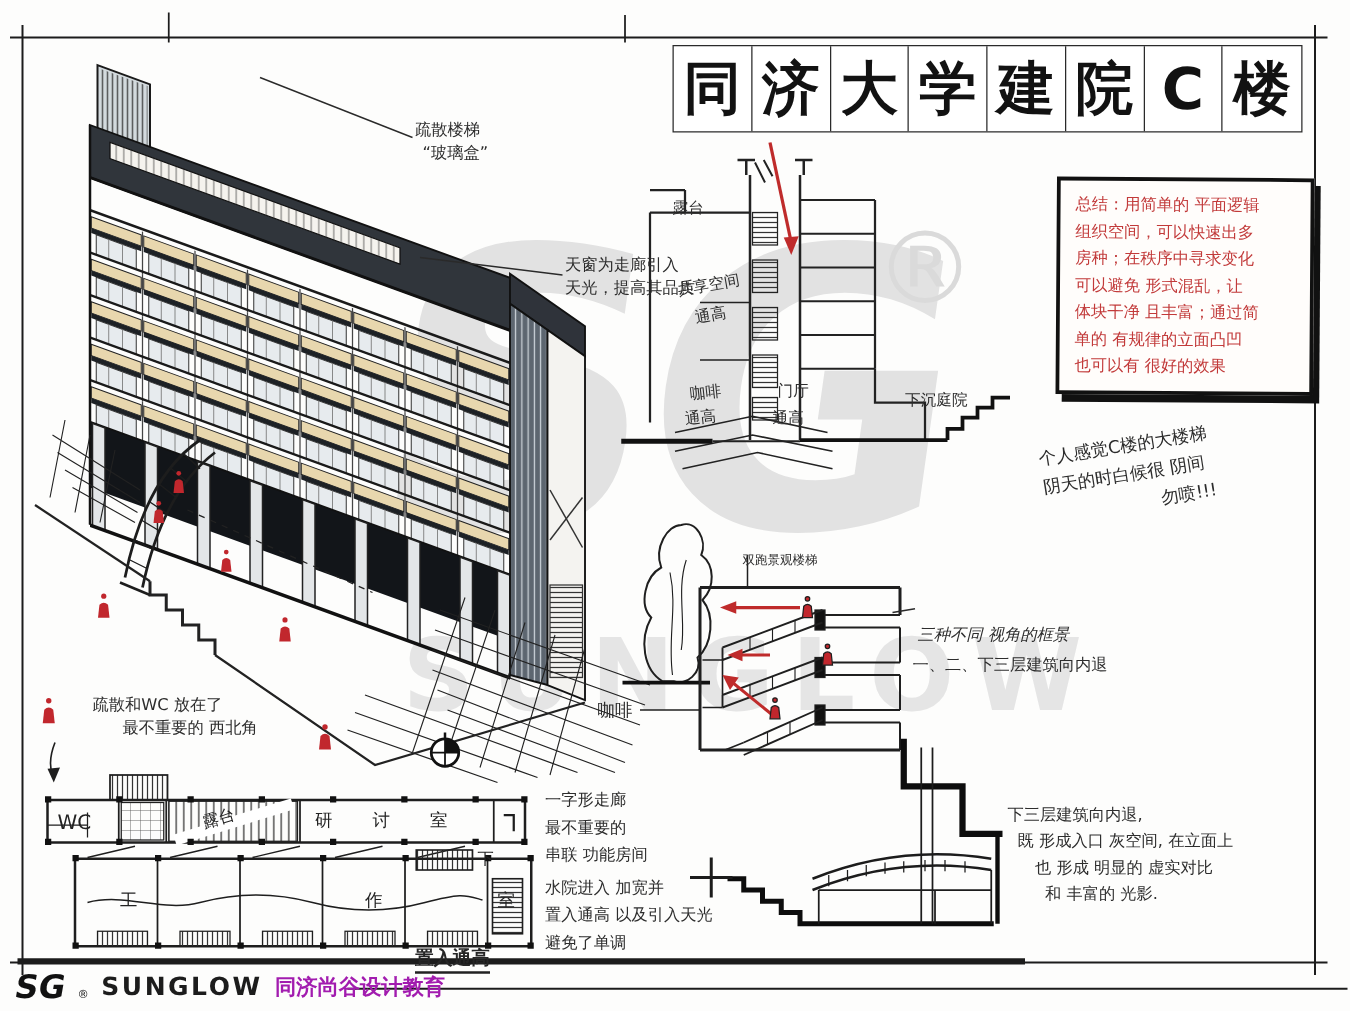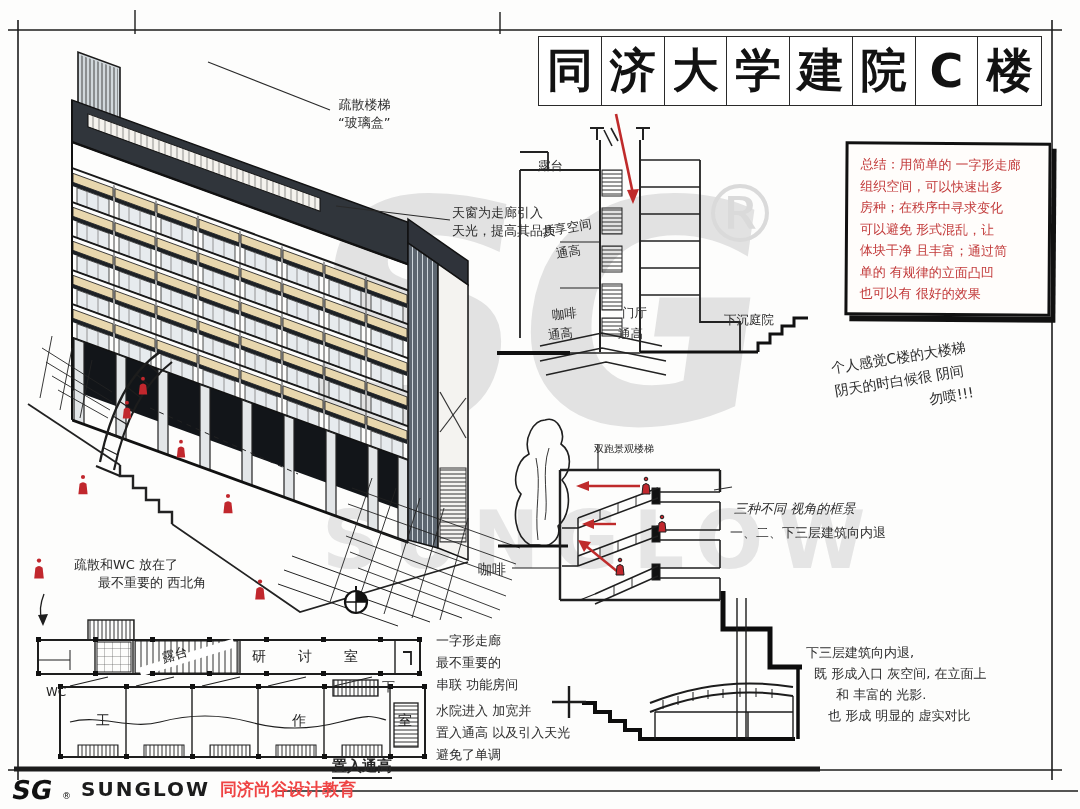--- a/index.html
+++ b/index.html
@@ -18,21 +18,21 @@
              font-size:46px;font-weight:800;color:#121212;font-family:"DejaVu Sans",sans-serif;}
   #titlegrid .cell:last-child{border-right:none;}
   
   #summarybox{border:3px solid #111;box-shadow:5px 6px 0 #111;background:#fffdfb;
               padding:9px 8px 8px 12px;font-size:13px;line-height:21.5px;transform:rotate(.4deg);}
   .seclabel{font-size:12.5px;color:#2d2d2d;}
   .planlabel{font-size:13px;color:#222;}
   #caption{font-size:15px;font-weight:600;border-bottom:2px solid #222;padding-bottom:2px;}
   #footer{display:flex;align-items:flex-end;gap:10px;}
   #footer .brand{font-size:20px;letter-spacing:2px;font-weight:700;color:#1c1c1c;}
-  #footer .org{font-size:17px;font-weight:700;color:#ef4444;}
+  #footer .org{font-size:17px;font-weight:700;color:#a21caf;}
   .sglogo{font-size:26px;font-weight:900;transform:skewX(-10deg);color:#111;line-height:22px;}
   .regsmall{font-size:9px;vertical-align:top;color:#111;}
 </style>
 </head>
 <body>
 
 <div id="sheet">
 
   <div class="wm" style="left:305px;top:135px;font-size:310px;letter-spacing:-12px;transform:skewX(-8deg);color:#e2e2e2;">SG</div>
   <div class="wm" style="left:322px;top:494px;font-size:80px;letter-spacing:14px;color:#e5e5e5;">SUNGLOW</div>
@@ -334,31 +334,31 @@
       <div class="cell">学</div>
       <div class="cell">建</div>
       <div class="cell">院</div>
       <div class="cell">C</div>
       <div class="cell">楼</div>
     </div>
   </div>
 
   <div class="txt" style="left:845px;top:142px;width:206px;">
     <div id="summarybox" class="red">
-      <div>总结：用简单的 一字形走廊</div>
+      <div>总结：用简单的 平面逻辑</div>
       <div>组织空间，可以快速出多</div>
       <div>房种；在秩序中寻求变化</div>
       <div>可以避免 形式混乱，让</div>
       <div>体块干净 且丰富；通过简</div>
       <div>单的 有规律的立面凸凹</div>
       <div>也可以有 很好的效果</div>
     </div>
   </div>
 
-  <div class="txt note" style="left:332px;top:96px;text-align:right;">
+  <div class="txt note" style="left:332px;top:96px;">
     <div>疏散楼梯</div>
     <div style="padding-left:6px;">“玻璃盒”</div>
   </div>
   <div class="txt note" style="left:452px;top:204px;">
     <div>天窗为走廊引入</div>
     <div>天光，提高其品质</div>
   </div>
 
   <div class="txt seclabel" style="left:538px;top:158px;">露台</div>
   <div class="txt seclabel" style="left:542px;top:220px;transform:rotate(-10deg);">共享空间</div>
@@ -377,41 +377,41 @@
 
   <div class="txt note" style="left:594px;top:440px;font-size:10px;">双跑景观楼梯</div>
   <div class="txt note" style="left:478px;top:560px;font-size:14px;">咖啡</div>
   <div class="txt note" style="left:734px;top:500px;font-style:italic;">三种不同 视角的框景</div>
   <div class="txt note" style="left:730px;top:524px;">一、二、下三层建筑向内退</div>
 
 
   <div class="txt note" style="left:806px;top:642px;line-height:21px;">
     <div>下三层建筑向内退,</div>
     <div style="padding-left:8px;">既 形成入口 灰空间, 在立面上</div>
+    <div style="padding-left:22px;">也 形成 明显的 虚实对比</div>
     <div style="padding-left:30px;">和 丰富的 光影.</div>
-    <div style="padding-left:22px;">也 形成 明显的 虚实对比</div>
   </div>
 
   <div class="txt note" style="left:30px;top:556px;margin-left:44px;">
     <div>疏散和WC 放在了</div>
     <div style="padding-left:24px;">最不重要的 西北角</div>
   </div>
 
   <div class="txt note" style="left:436px;top:630px;line-height:22px;">
     <div>一字形走廊</div>
     <div>最不重要的</div>
     <div>串联 功能房间</div>
   </div>
   <div class="txt note" style="left:436px;top:700px;line-height:22px;">
     <div>水院进入 加宽并</div>
     <div>置入通高 以及引入天光</div>
     <div>避免了单调</div>
   </div>
 
-  <div class="txt planlabel" style="left:46px;top:685px;font-size:12px;">WC</div>
+  <div class="txt planlabel" style="left:46px;top:648px;font-size:16px;">WC</div>
   <div class="txt planlabel" style="left:162px;top:646px;transform:rotate(-16deg);">露台</div>
   <div class="txt planlabel" style="left:252px;top:648px;font-size:14px;">研</div>
   <div class="txt planlabel" style="left:298px;top:648px;font-size:14px;">讨</div>
   <div class="txt planlabel" style="left:344px;top:648px;font-size:14px;">室</div>
   <div class="txt planlabel" style="left:96px;top:712px;font-size:14px;">工</div>
   <div class="txt planlabel" style="left:292px;top:712px;font-size:14px;">作</div>
   <div class="txt planlabel" style="left:398px;top:712px;font-size:14px;">室</div>
   <div class="txt planlabel" style="left:382px;top:678px;">下</div>
   <div class="txt" style="left:332px;top:756px;">
     <span id="caption">置入通高</span>

